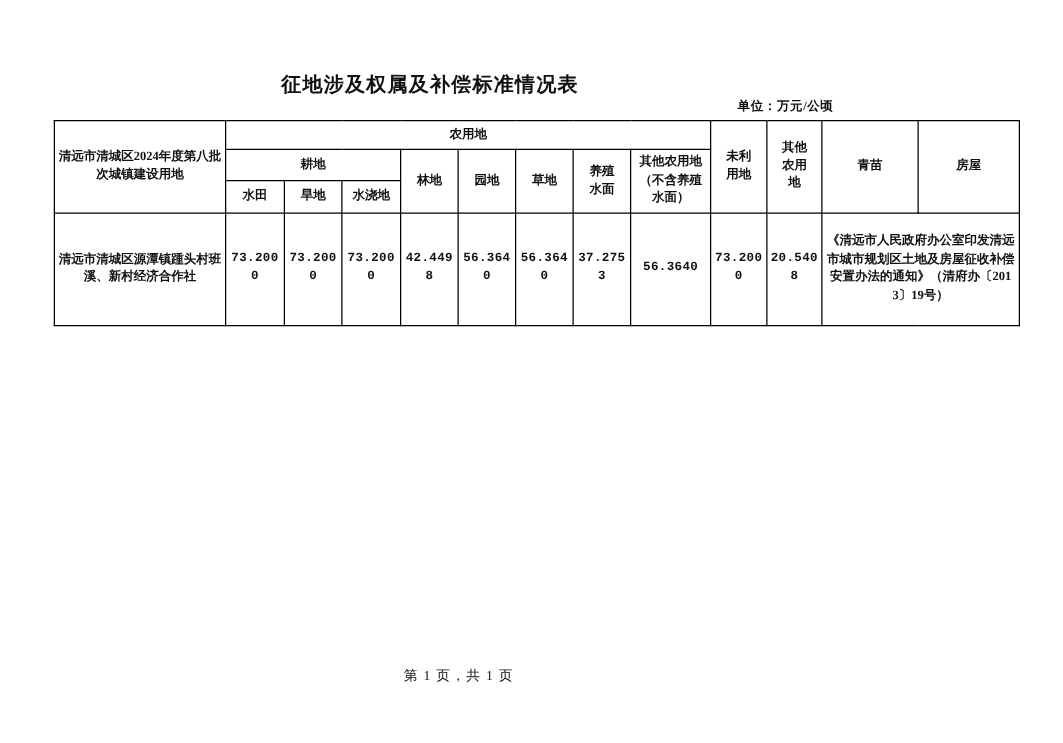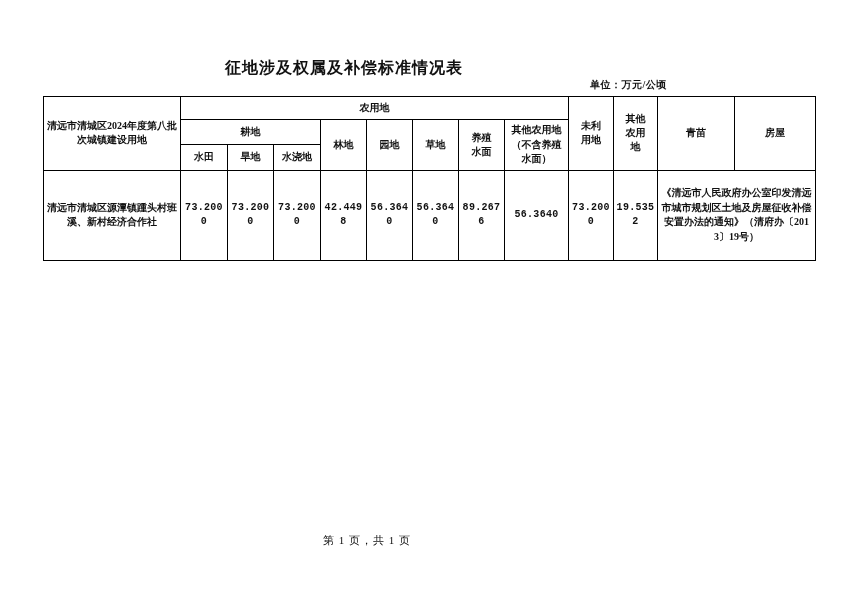--- a/index.html
+++ b/index.html
@@ -130,24 +130,24 @@
       <td>水浇地</td>
     </tr>
     <tr class="drow">
       <td>清远市清城区源潭镇踵头村班溪、新村经济合作社</td>
       <td class="num">73.2000</td>
       <td class="num">73.2000</td>
       <td class="num">73.2000</td>
       <td class="num">42.4498</td>
       <td class="num">56.3640</td>
       <td class="num">56.3640</td>
-      <td class="num">89.2676</td>
+      <td class="num">37.2753</td>
       <td class="num">56.3640</td>
       <td class="num">73.2000</td>
-      <td class="num">19.5352</td>
+      <td class="num">20.5408</td>
       <td colspan="2" class="notice-cell">《清远市人民政府办公室印发清远市城市规划区土地及房屋征收补偿安置办法的通知》（清府办〔2013〕19号）</td>
     </tr>
   </tbody>
     </table>
 
   <div class="page-footer">第 1 页，共 1 页</div>
 
 </div>
 
 </body></html>

